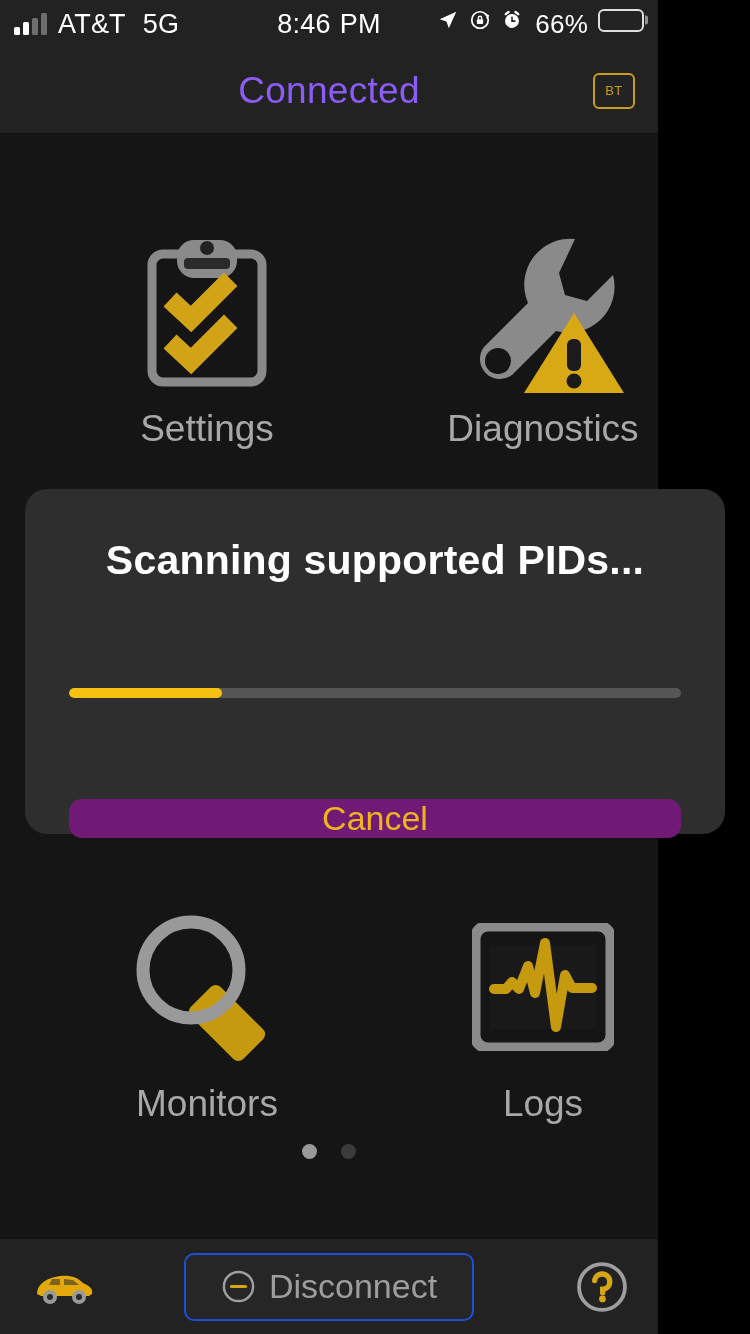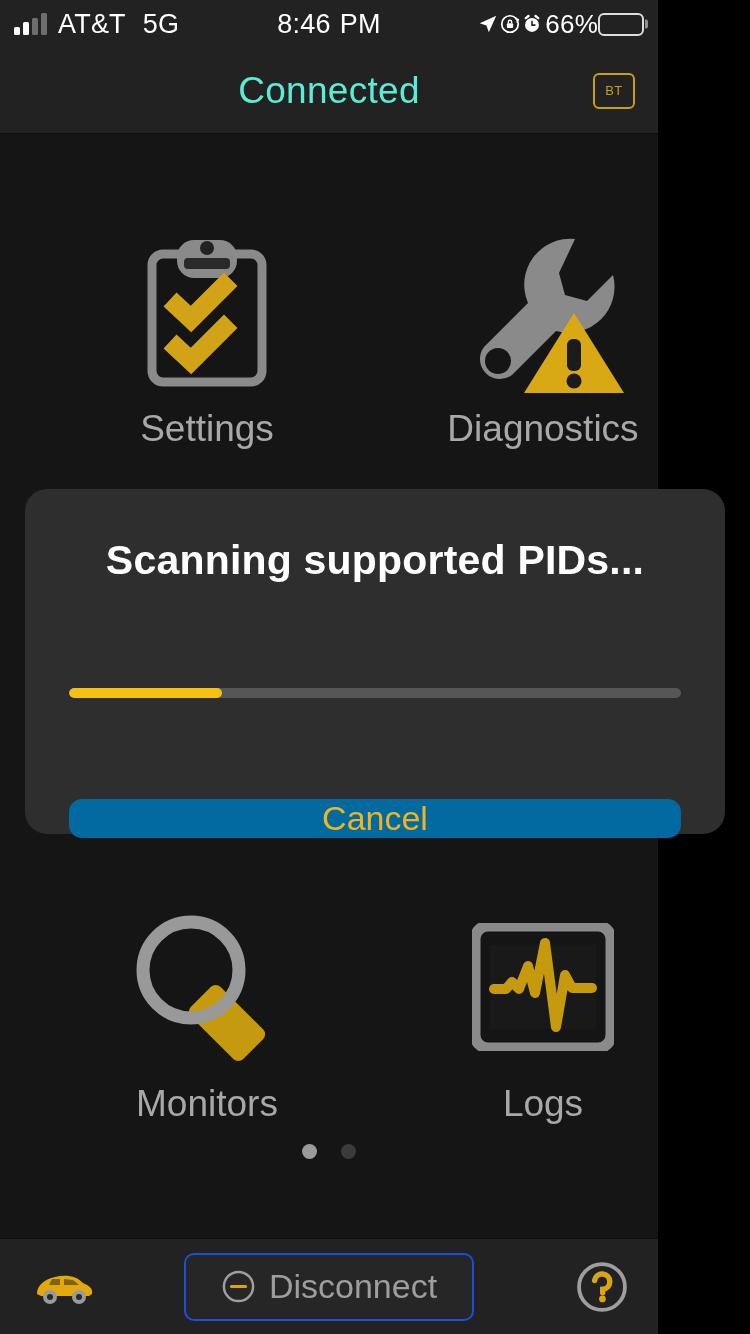--- a/index.html
+++ b/index.html
@@ -39,21 +39,21 @@
   .sb-center {
     position:absolute; left:0; right:0; top:0; bottom:0;
     display:flex; align-items:center; justify-content:center;
     font-size:27px; font-weight:400;
     pointer-events:none;
   }
   .sb-center .ampm { font-size:27px; margin-left:9px; }
 
   .sb-right {
     margin-left:auto; padding-right:14px;
-    display:flex; align-items:center; 
+    display:flex; gap:10px;
   }
   .ic-loc { width:22px; height:22px; display:block; }
   .ic-rot { width:22px; height:22px; display:block; }
   .ic-alarm { width:22px; height:22px; display:block; }
   .batt-pct { font-size:26px; margin-left:2px; }
   .batt {
     width:46px; height:23px;
     border:2px solid rgba(255,255,255,0.85);
     border-radius:6px;
     position:relative;
@@ -69,21 +69,21 @@
 
   
   .header {
     height:86px; flex:0 0 86px;
     background:#222222;
     display:flex; align-items:center; justify-content:center;
     position:relative;
     border-bottom:1px solid #0e0e0e;
   }
   .header-title {
-    color:#5eead4;
+    color:#8b5cf6;
     font-size:37px;
     font-weight:400;
     letter-spacing:0.3px;
   }
   .bt-badge {
     position:absolute; right:23px; top:50%; transform:translateY(-50%);
     width:42px; height:36px;
     border:2px solid #c79d1a;
     border-radius:6px;
     color:#c79d1a;
@@ -157,21 +157,21 @@
     overflow:hidden;
   }
   .progress .bar {
     height:100%;
     background:#f5c211;
     border-radius:6px;
   }
   .dlg-btn {
     margin-top:54px;
     height:68px;
-    background:#0369a1;
+    background:#701a75;
     border-radius:13px;
     display:flex; align-items:center; justify-content:center;
     color:#f0b41d;
     font-size:34px;
     cursor:pointer;
   }
 
   
   .bottombar {
     flex:0 0 96px;

